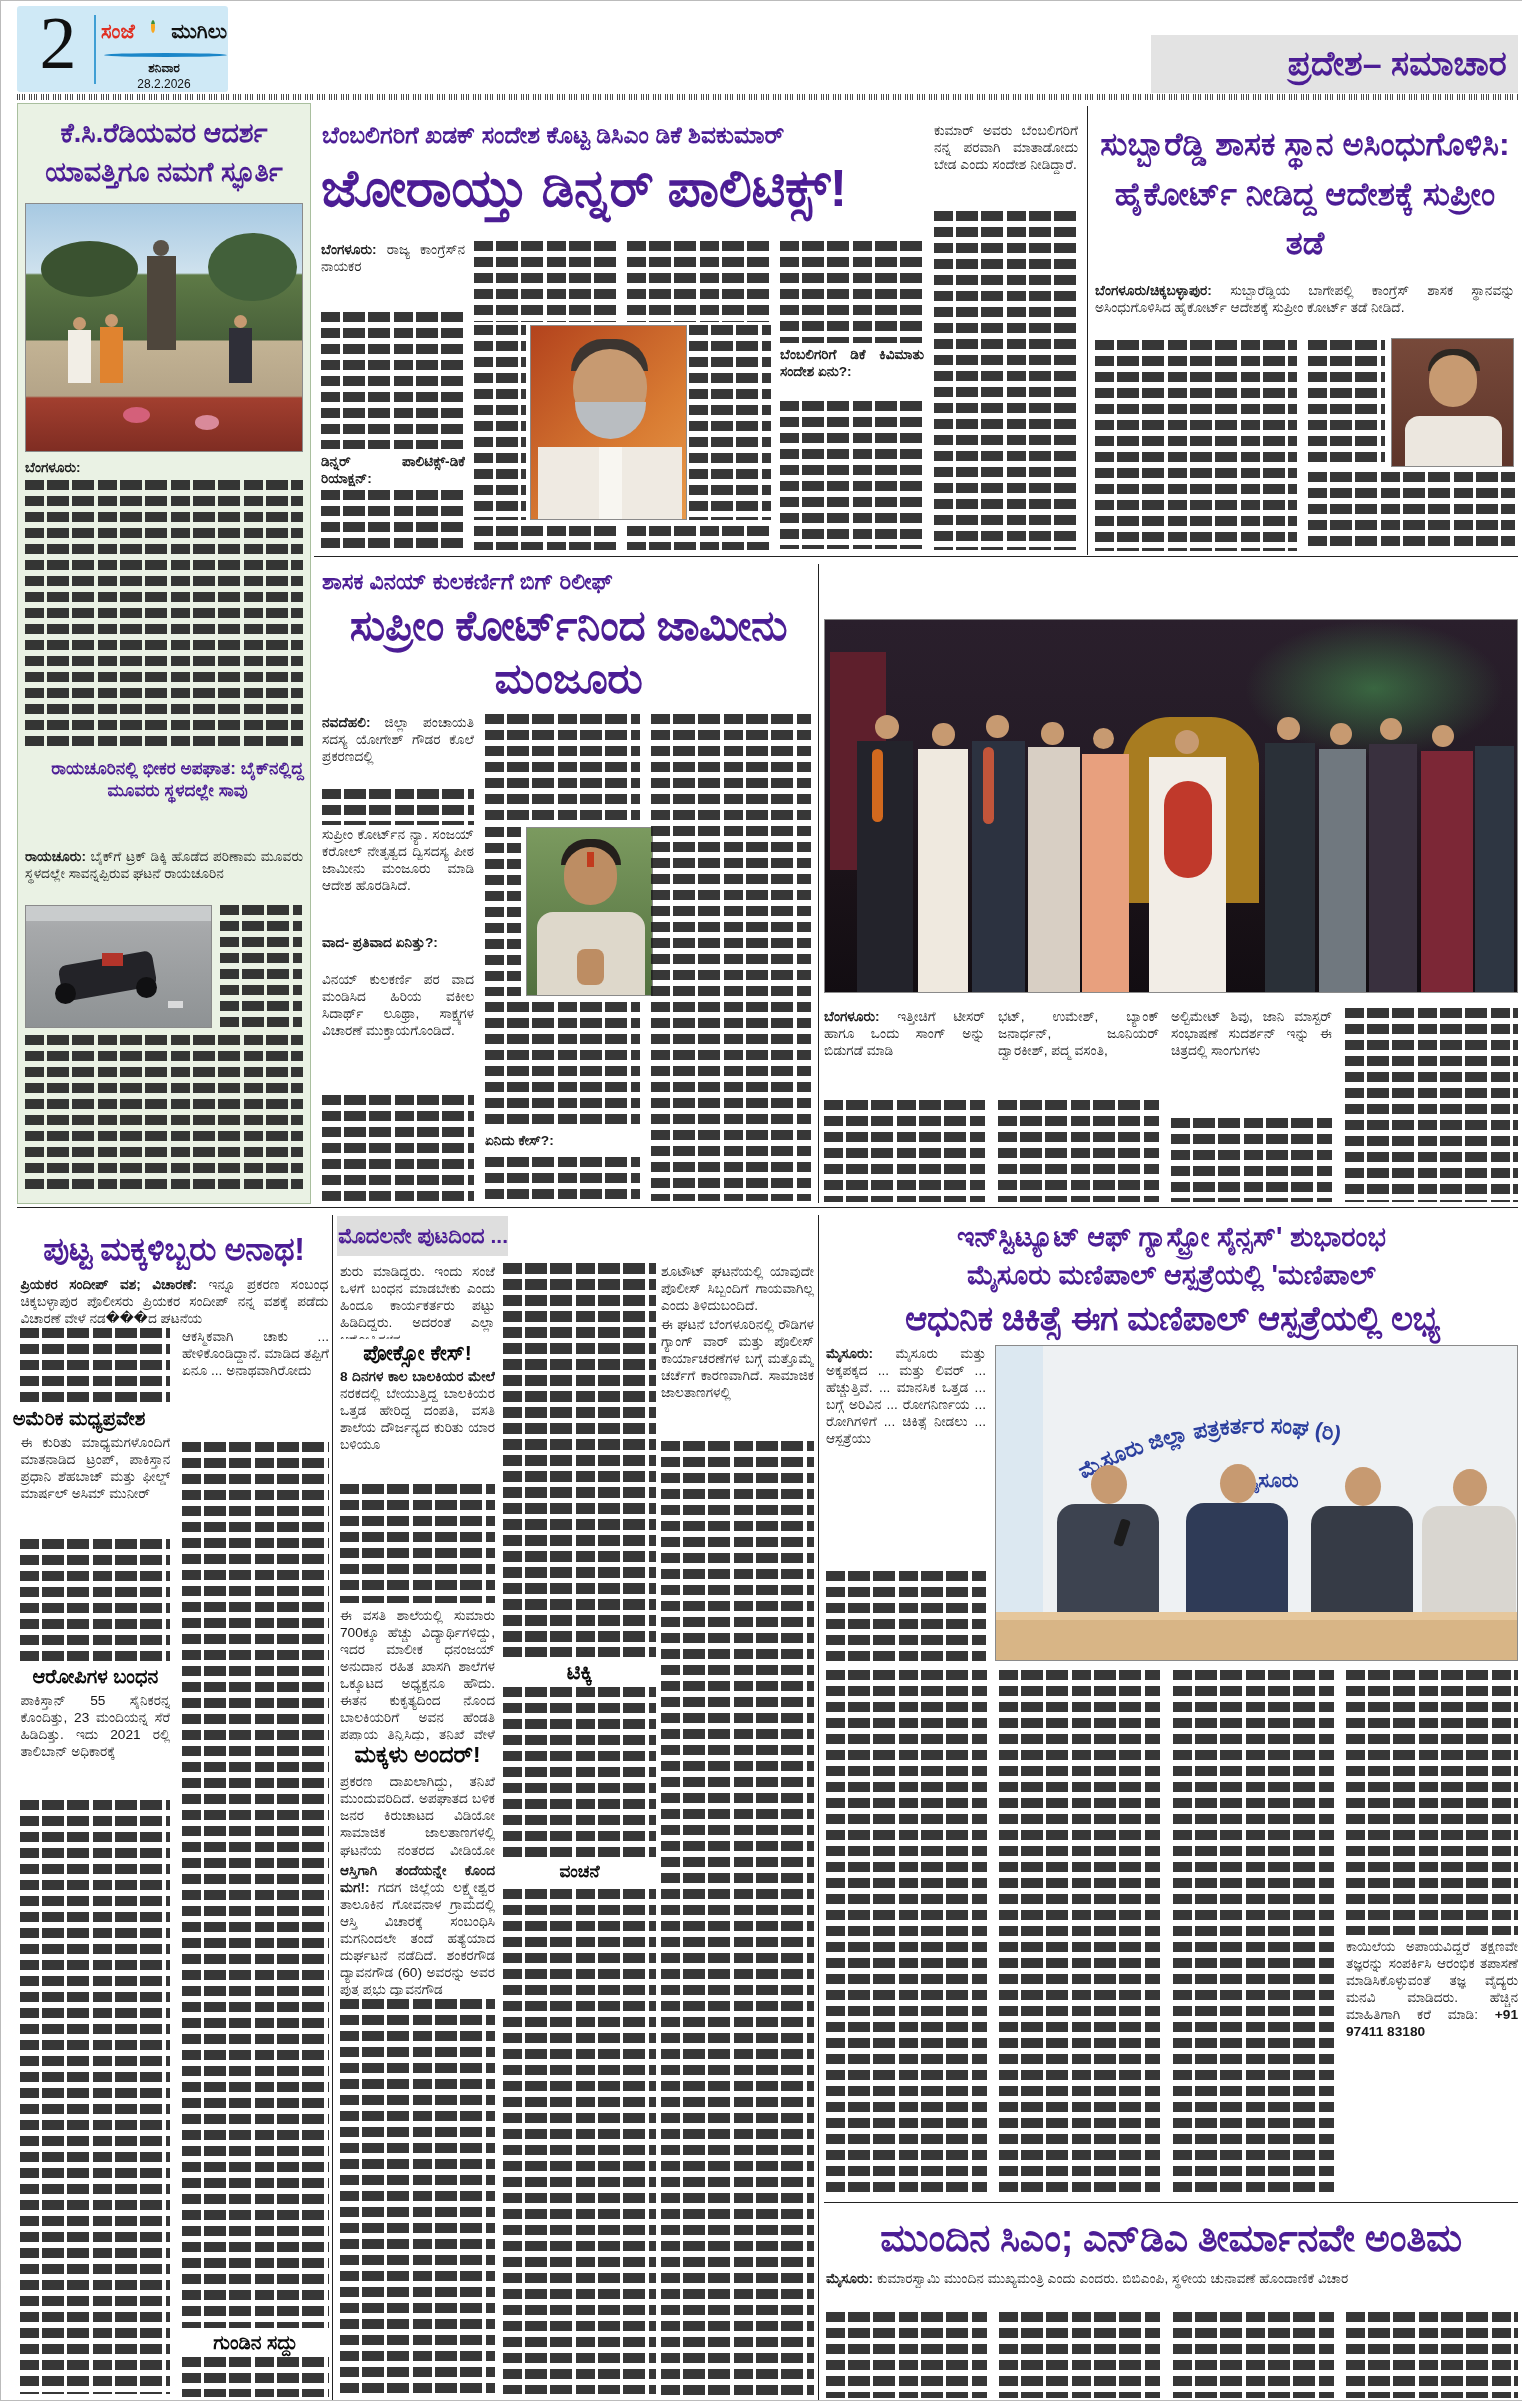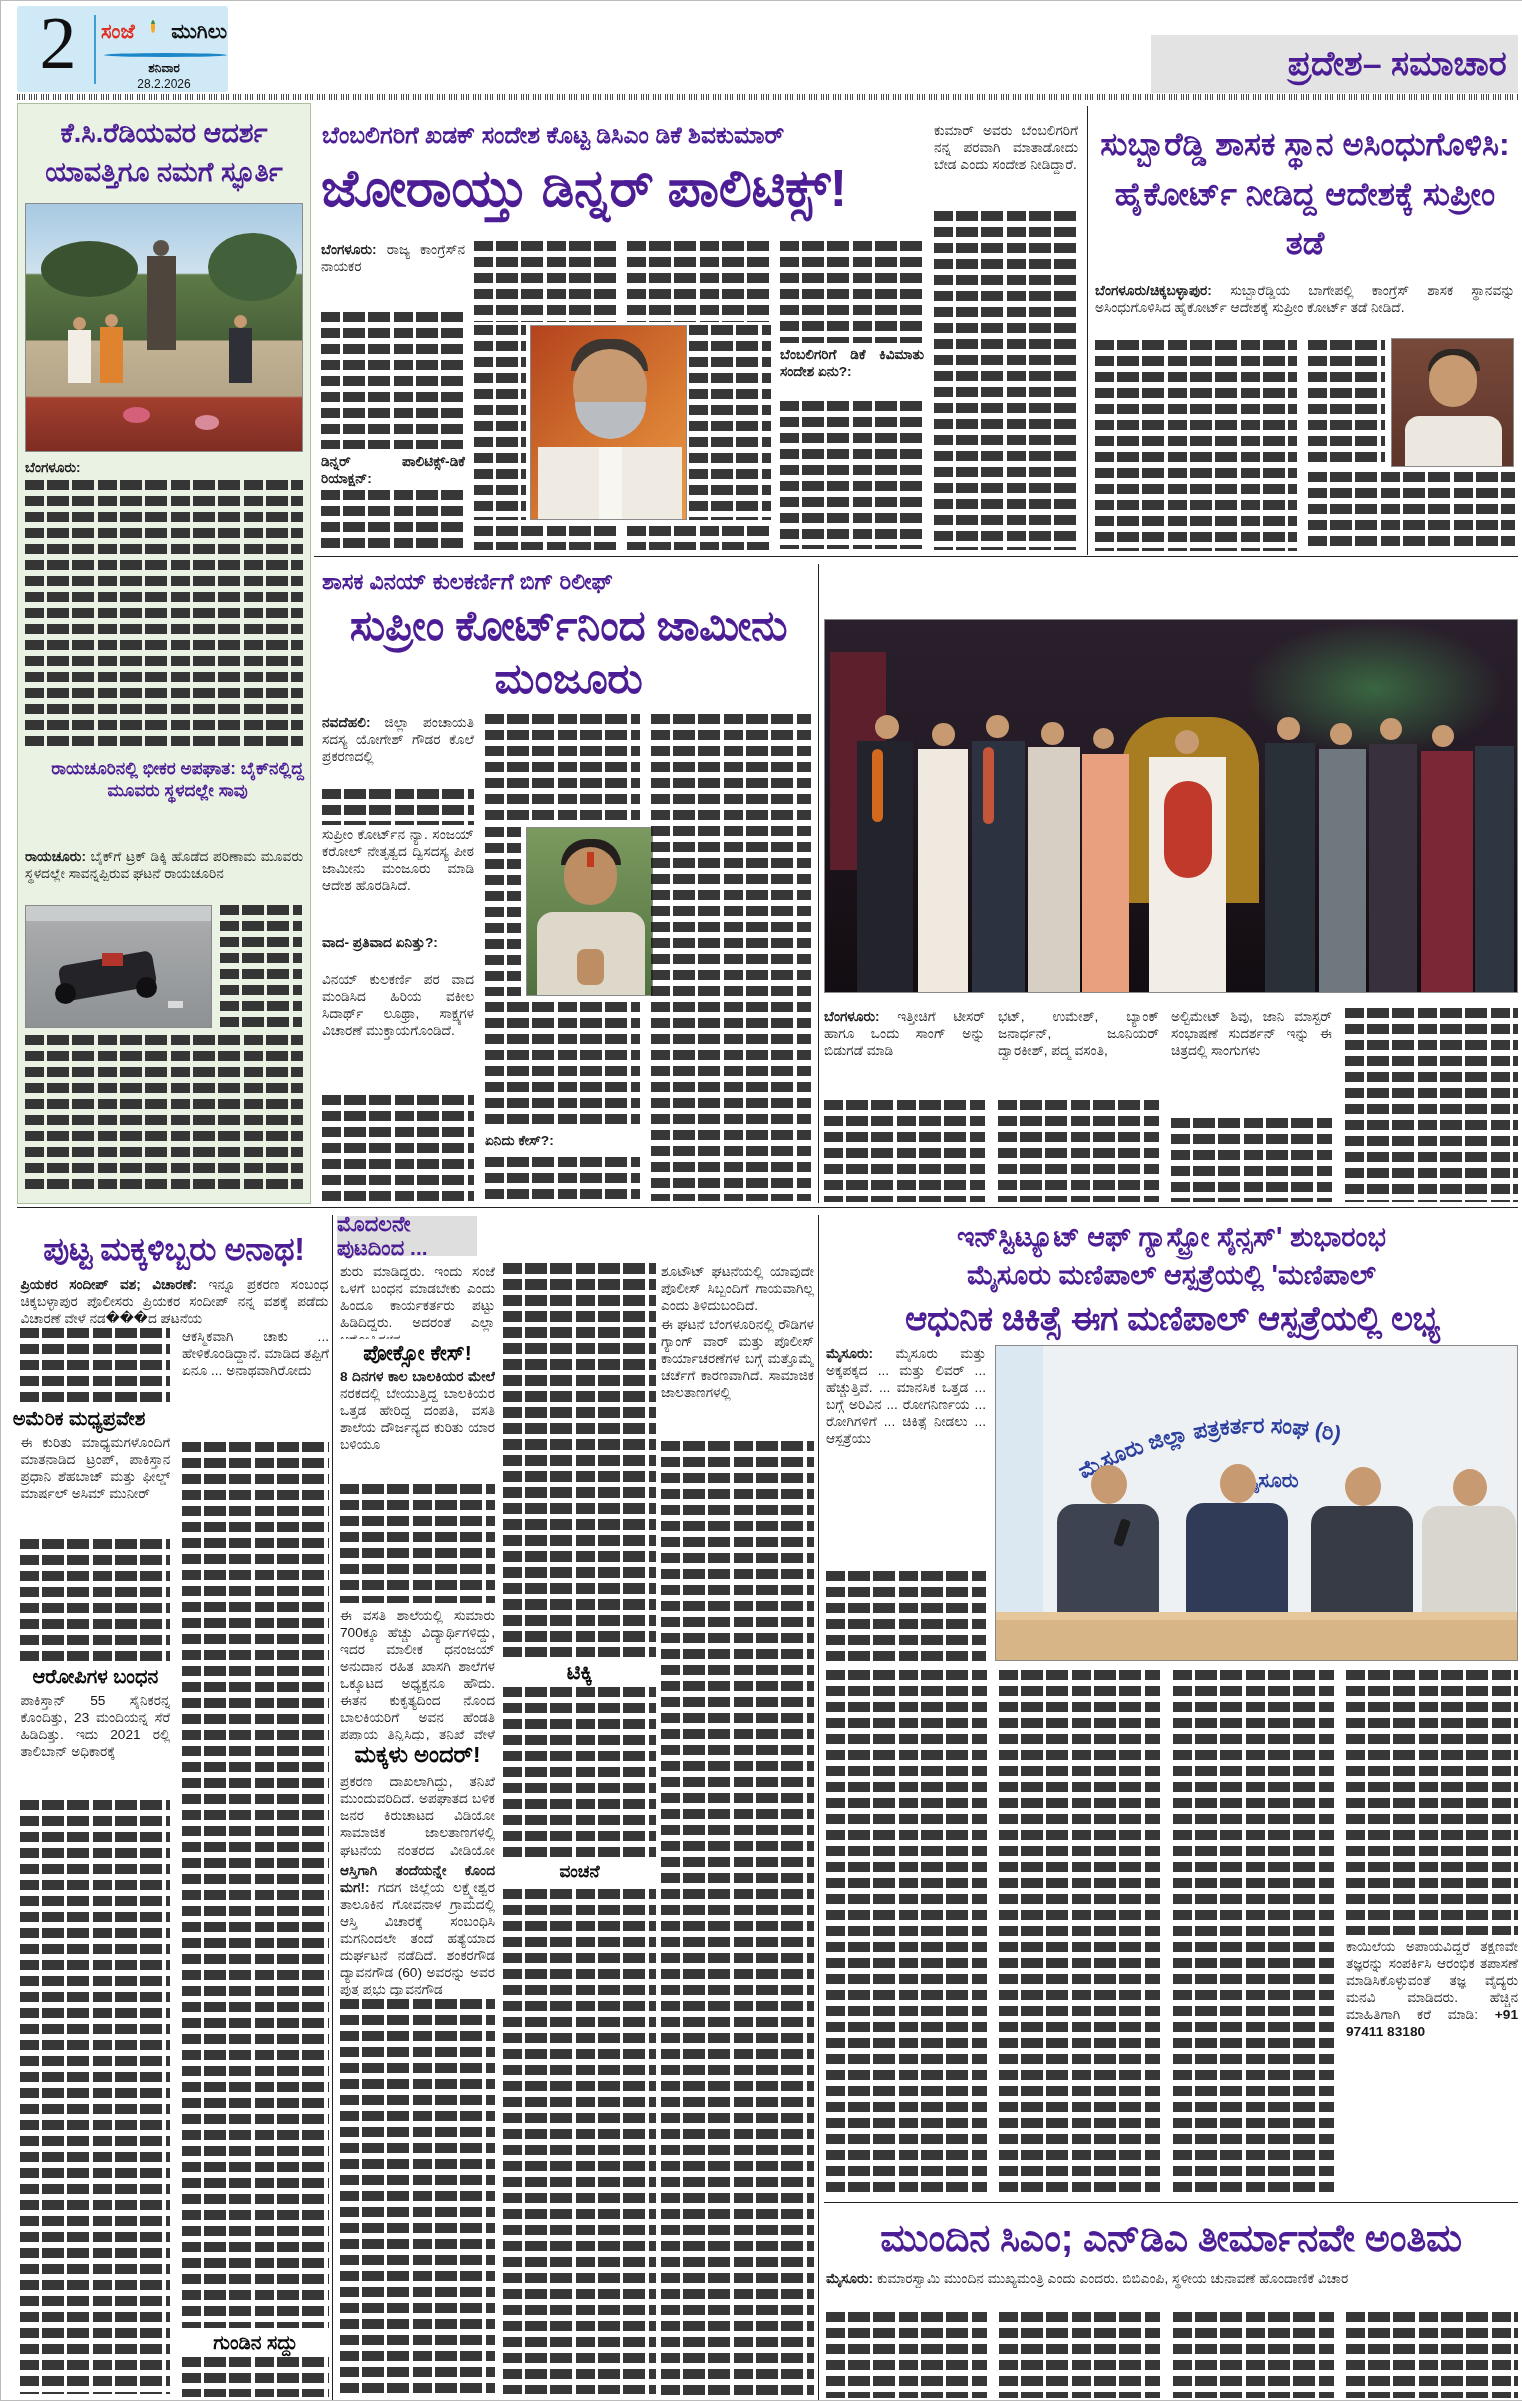--- a/index.html
+++ b/index.html
@@ -219,21 +219,21 @@
   <div class="abs gk" style="left:19.4px;top:1538px;width:150px;height:123px"></div>
   <div class="abs sub" style="left:19.4px;top:1664px;width:150px;font-size:19.4px">ಆರೋಪಿಗಳ ಬಂಧನ</div>
   <div class="abs bodytxt" style="left:19.4px;top:1691px;width:150px;height:105px">ಪಾಕಿಸ್ತಾನ್ 55 ಸೈನಿಕರನ್ನ ಕೊಂದಿತ್ತು, 23 ಮಂದಿಯನ್ನ ಸೆರೆ ಹಿಡಿದಿತ್ತು. ಇದು 2021 ರಲ್ಲಿ ತಾಲಿಬಾನ್ ಅಧಿಕಾರಕ್ಕೆ</div>
   <div class="abs gk" style="left:19.4px;top:1799px;width:150px;height:594px"></div>
 
   <div class="abs bodytxt" style="left:181px;top:1327px;width:147px;height:111px">ಆಕಸ್ಮಿಕವಾಗಿ ಚಾಕು ... ಹೇಳಿಕೊಂಡಿದ್ದಾನೆ. ಮಾಡಿದ ತಪ್ಪಿಗೆ ಏನೂ ... ಅನಾಥವಾಗಿರೋದು</div>
   <div class="abs gk" style="left:181px;top:1441px;width:147px;height:886px"></div>
   <div class="abs sub" style="left:181px;top:2330px;width:147px;font-size:19.4px">ಗುಂಡಿನ ಸದ್ದು</div>
   <div class="abs gk" style="left:181px;top:2356px;width:147px;height:40px"></div>
 
-  <div class="abs graybox" style="left:336px;top:1215px;width:140px;height:40px;display:flex;align-items:center;justify-content:flex-start">
+  <div class="abs graybox" style="left:336px;top:1215px;width:171px;height:40px;display:flex;align-items:center;justify-content:flex-end">
     <span class="hl" style="font-size:21px">ಮೊದಲನೇ ಪುಟದಿಂದ ...</span>
   </div>
 
   <div class="abs bodytxt" style="left:339px;top:1262px;width:155px;height:76px">ಶುರು ಮಾಡಿದ್ದರು. ಇಂದು ಸಂಜೆ ಒಳಗೆ ಬಂಧನ ಮಾಡಬೇಕು ಎಂದು ಹಿಂದೂ ಕಾರ್ಯಕರ್ತರು ಪಟ್ಟು ಹಿಡಿದಿದ್ದರು. ಅದರಂತೆ ಎಲ್ಲಾ ಆರೋಪಿಗಳನ್ನ</div>
   <div class="abs sub" style="left:339px;top:1340px;width:155px;font-size:21px">ಪೋಕ್ಸೋ ಕೇಸ್!</div>
   <div class="abs bodytxt" style="left:339px;top:1367px;width:155px;height:113px">
     <b>8 ದಿನಗಳ ಕಾಲ ಬಾಲಕಿಯರ ಮೇಲೆ</b>
     <span>ನರಕದಲ್ಲಿ ಬೇಯುತ್ತಿದ್ದ ಬಾಲಕಿಯರ ಒತ್ತಡ ಹೇರಿದ್ದ ದಂಪತಿ, ವಸತಿ ಶಾಲೆಯ ದೌರ್ಜನ್ಯದ ಕುರಿತು ಯಾರ ಬಳಿಯೂ</span>
   </div>
   <div class="abs gk" style="left:339px;top:1483px;width:155px;height:119px"></div>

